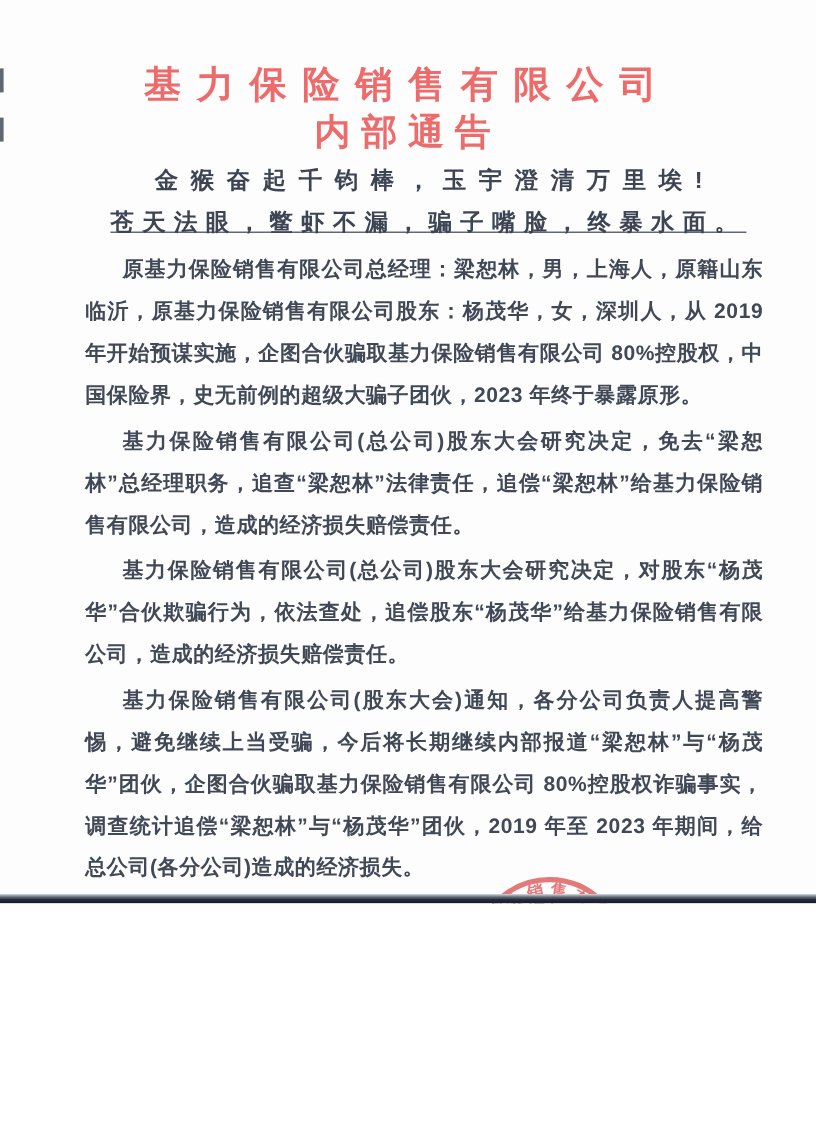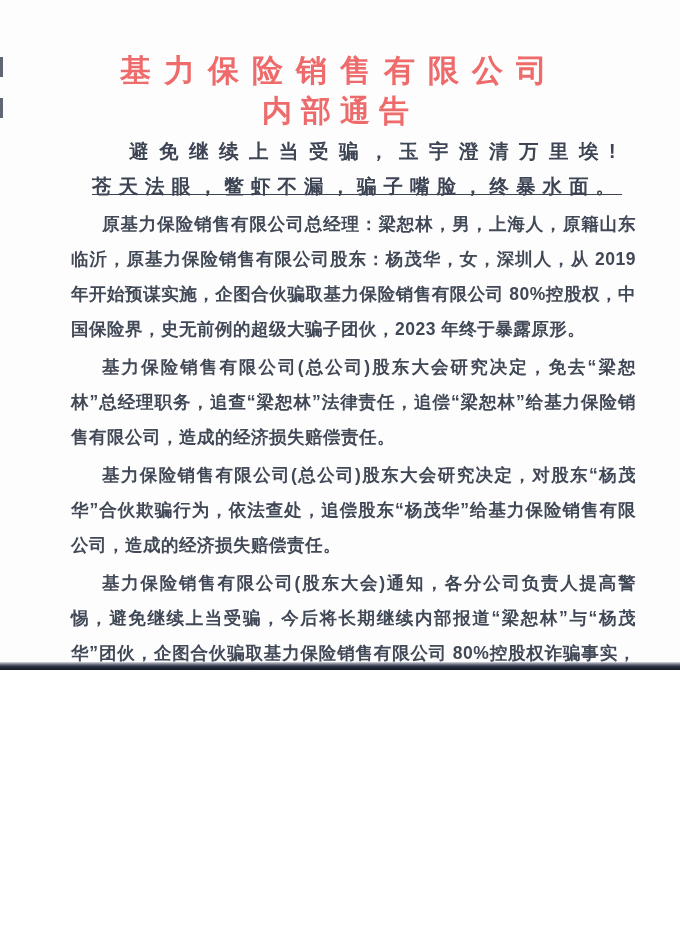--- a/index.html
+++ b/index.html
@@ -1,18 +1,18 @@
 <!DOCTYPE html>
 <html><head>
 <meta charset="utf-8">
 <style>
   html,body{margin:0;padding:0;background:#ffffff;}
   .page{
     position:relative;
-    width:680px;height:670px;
+    width:680px;height:753px;
     background:#fdfdfe;
     overflow:hidden;
     font-family:"Liberation Sans",sans-serif;
     color:#414856;
   }
   .doc-title{
     padding-top:50px;
     text-align:center;
     font-size:31px;
     font-weight:bold;
@@ -117,21 +117,21 @@
 </style>
 </head>
 <body>
 
 <div class="page">
 
   <div class="doc-title">基力保险销售有限公司</div>
   <div class="doc-subtitle">内部通告</div>
 
   <div class="body">
-    <div class="intro intro-1">避免继续上当受骗，玉宇澄清万里埃!</div>
+    <div class="intro intro-1">金猴奋起千钧棒，玉宇澄清万里埃!</div>
     <div class="intro intro-2">苍天法眼，鳖虾不漏，骗子嘴脸，终暴水面。</div>
 
     <p class="para">原基力保险销售有限公司总经理：梁恕林，男，上海人，原籍山东临沂，原基力保险销售有限公司股东：杨茂华，女，深圳人，从 2019 年开始预谋实施，企图合伙骗取基力保险销售有限公司 80%控股权，中国保险界，史无前例的超级大骗子团伙，2023 年终于暴露原形。</p>
     <p class="para">基力保险销售有限公司(总公司)股东大会研究决定，免去“梁恕林”总经理职务，追查“梁恕林”法律责任，追偿“梁恕林”给基力保险销售有限公司，造成的经济损失赔偿责任。</p>
     <p class="para">基力保险销售有限公司(总公司)股东大会研究决定，对股东“杨茂华”合伙欺骗行为，依法查处，追偿股东“杨茂华”给基力保险销售有限公司，造成的经济损失赔偿责任。</p>
     <p class="para">基力保险销售有限公司(股东大会)通知，各分公司负责人提高警惕，避免继续上当受骗，今后将长期继续内部报道“梁恕林”与“杨茂华”团伙，企图合伙骗取基力保险销售有限公司 80%控股权诈骗事实，调查统计追偿“梁恕林”与“杨茂华”团伙，2019 年至 2023 年期间，给总公司(各分公司)造成的经济损失。</p>
 
     <div class="sig sig-closing">特此通知</div>
     <div class="sig sig-1">基力保险销售有限公司(股东大会)</div>
   </div>

